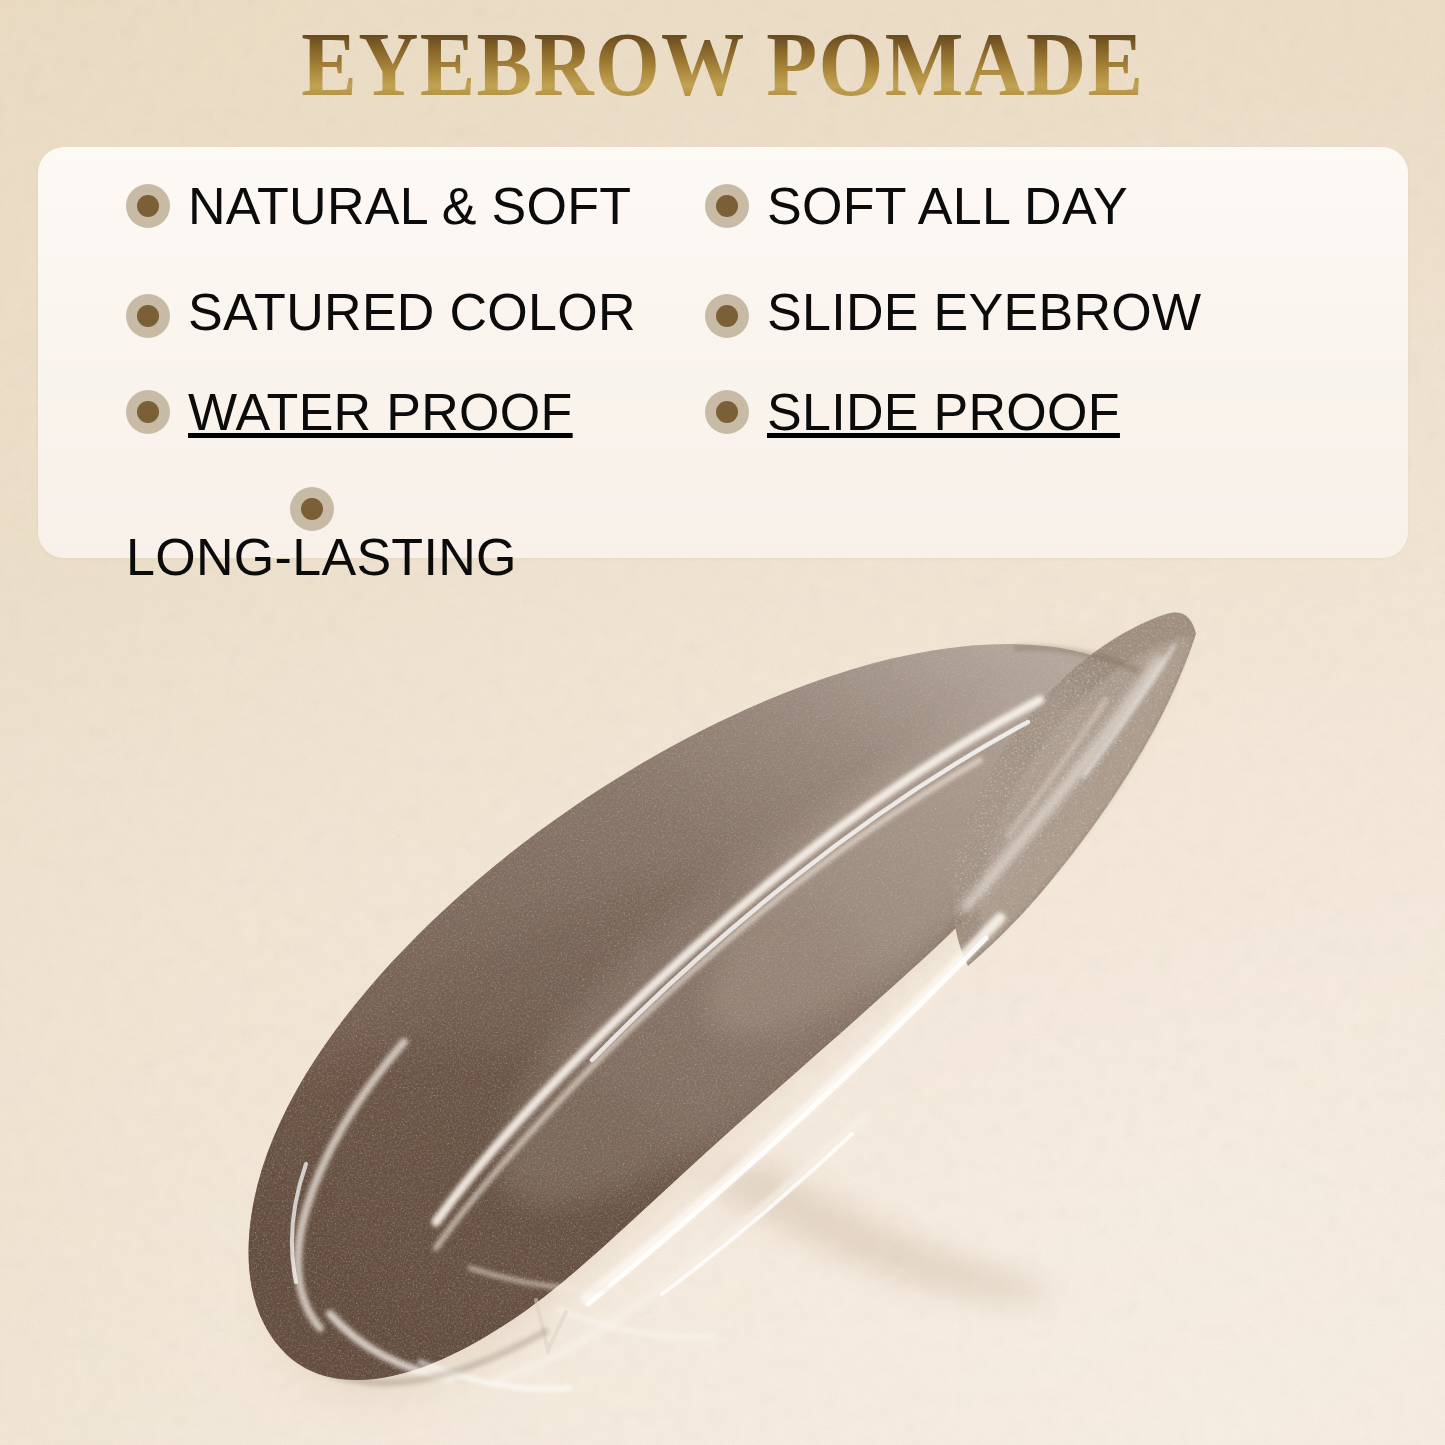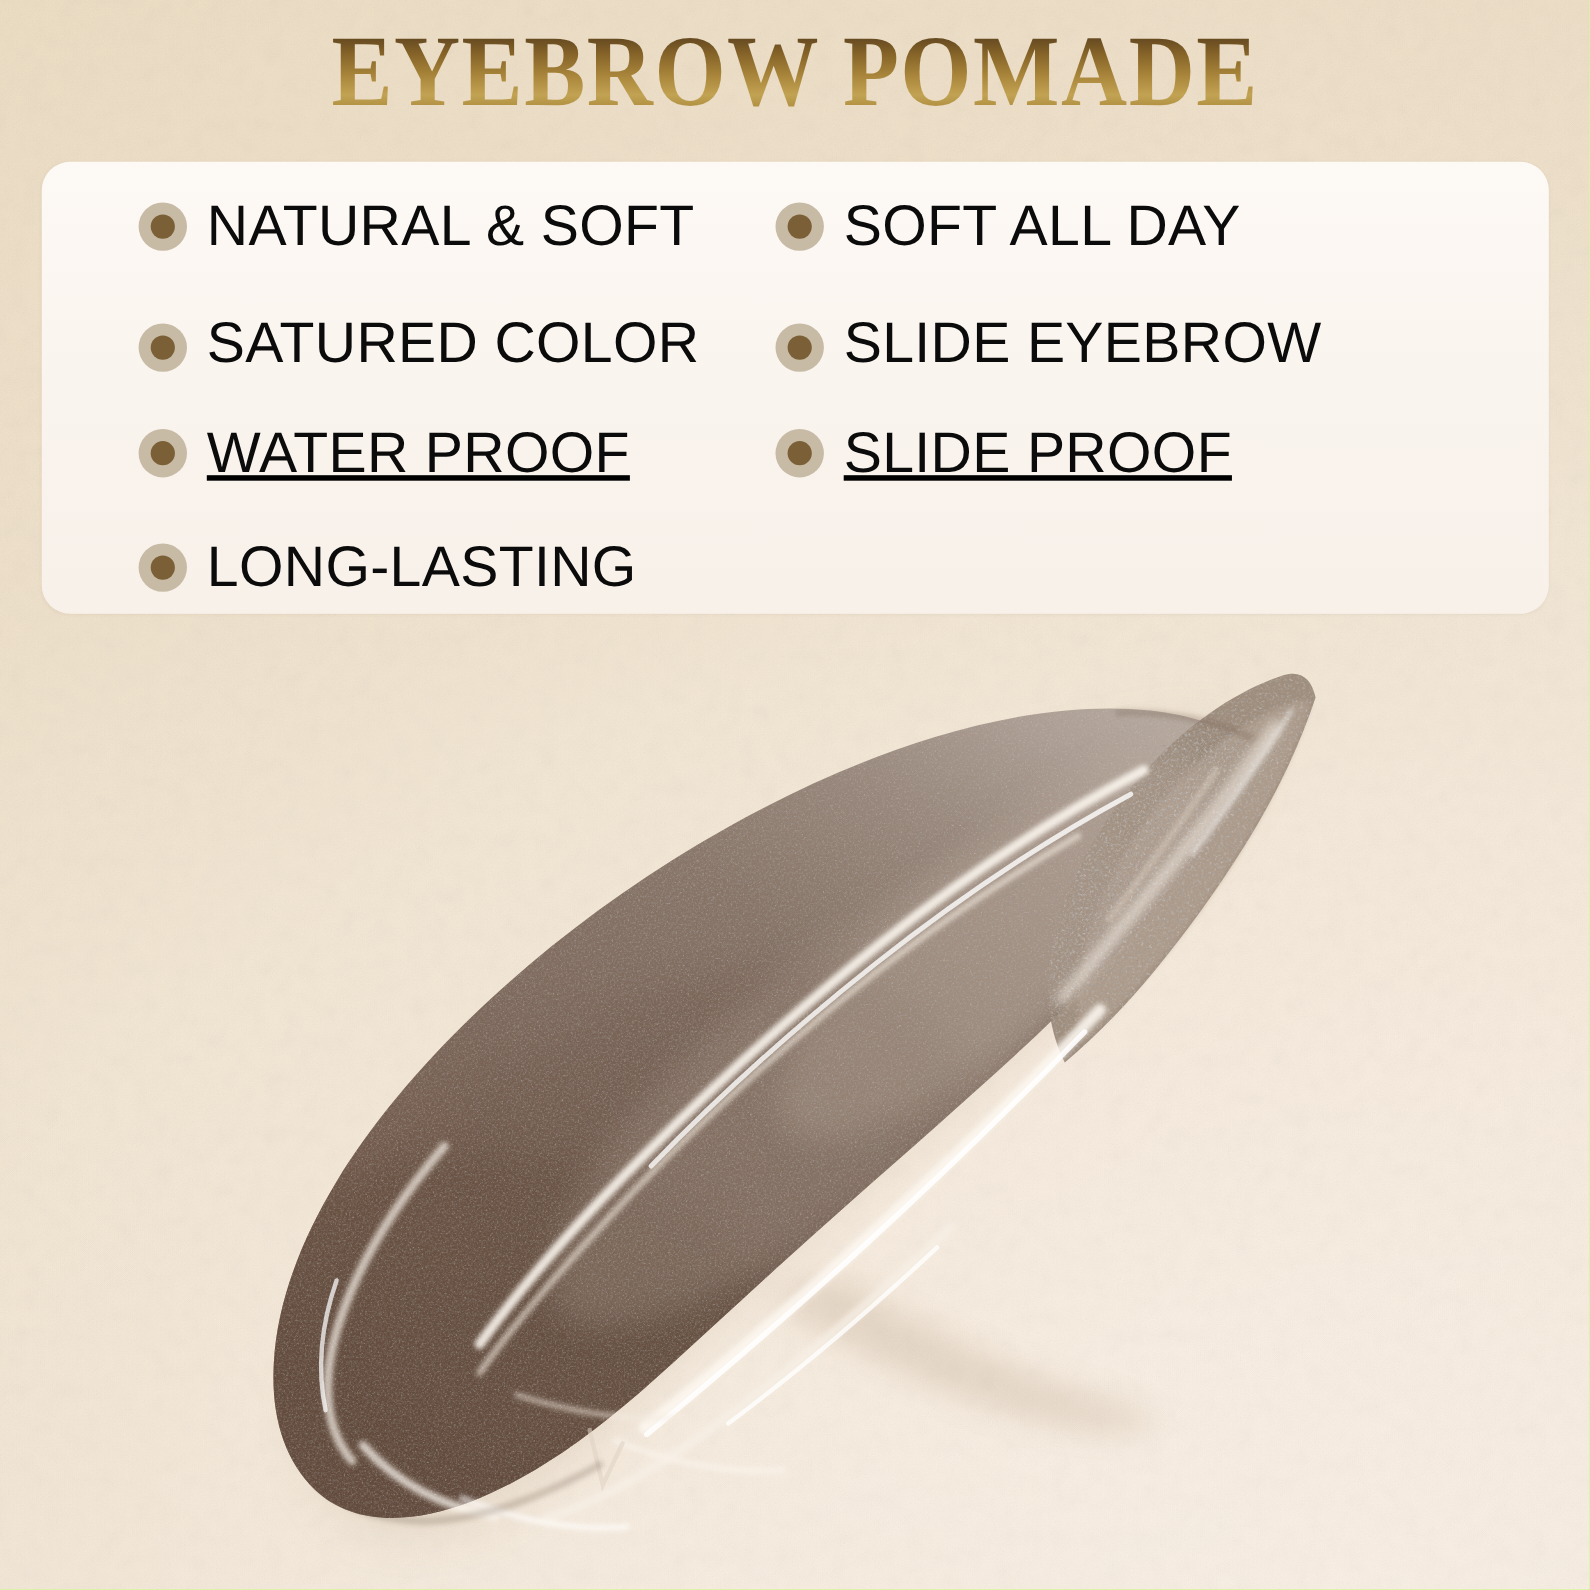--- a/index.html
+++ b/index.html
@@ -98,21 +98,21 @@
     position: absolute;
     display: flex;
     align-items: center;
     height: 58px;
   }
   .feature-row.col-left  { left: 88px; }
   .feature-row.col-right { left: 667px; }
   .feature-row.r0 { top: 30px; }
   .feature-row.r1 { top: 133px; align-items: flex-end; }
   .feature-row.r2 { top: 236px; text-decoration: underline; }
-  .feature-row.r3 { top: 340px; }
+  .feature-row.r3 { top: 340px; flex-direction: column; }
 
   .bullet {
     flex: 0 0 auto;
     width: 44px;
     height: 44px;
     border-radius: 50%;
     background: #c7bba6;
     position: relative;
     margin-right: 18px;
   }

